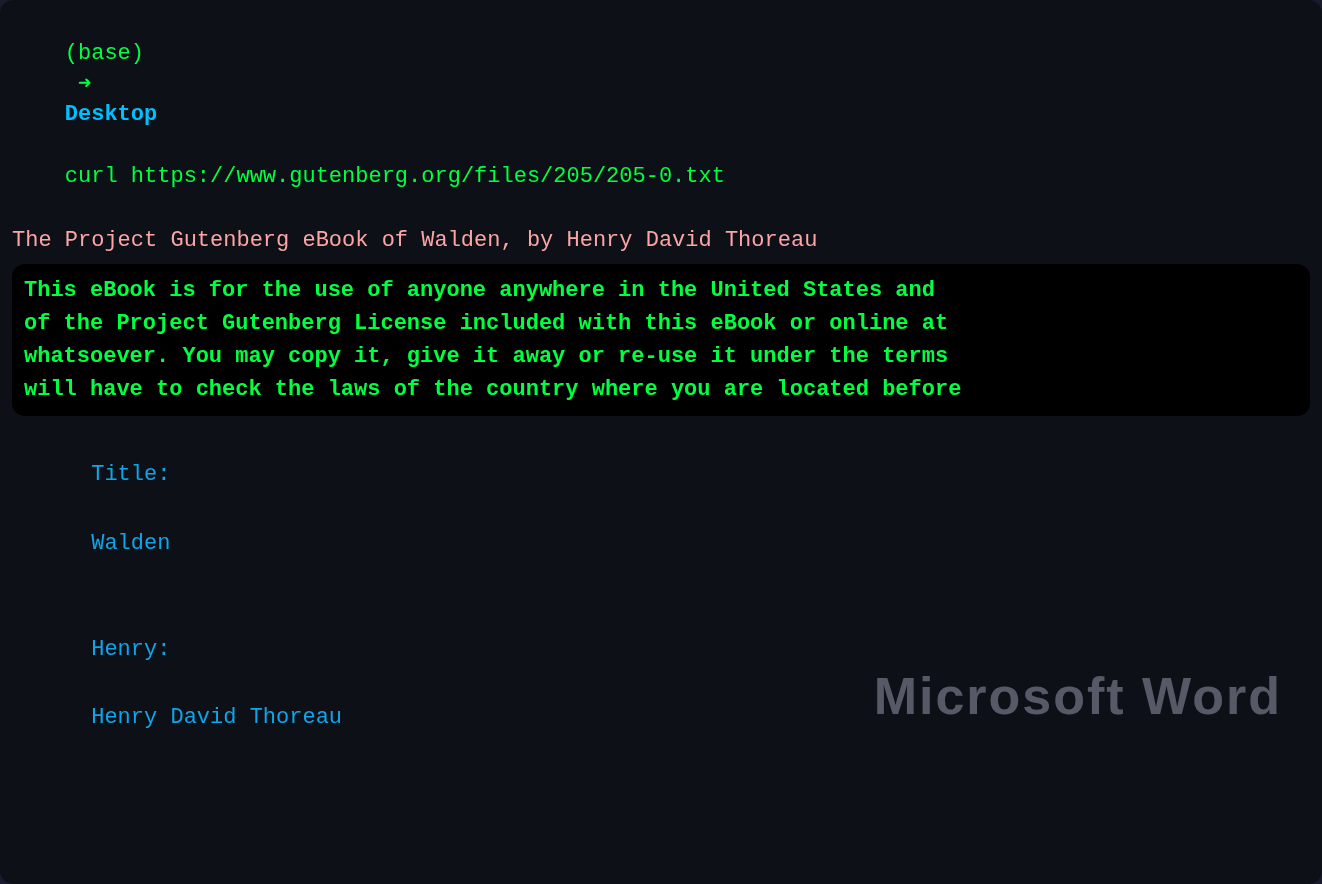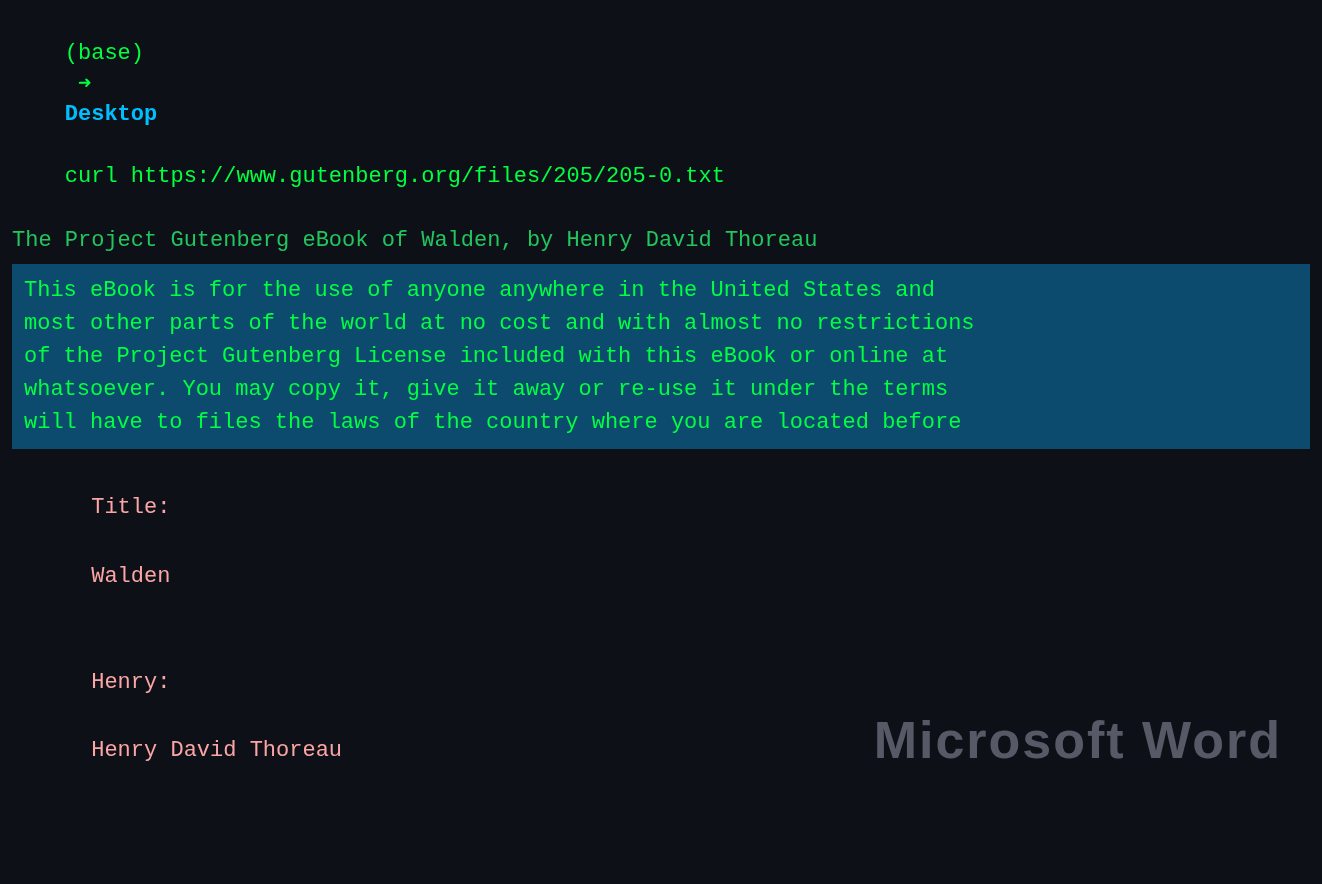--- a/index.html
+++ b/index.html
@@ -1,18 +1,19 @@
 <!DOCTYPE html>
 <html><head>
   <meta charset="utf-8">
   <style>
     * {
       margin: 0;
       padding: 0;
       box-sizing: border-box;
+      border-radius: 13px;
     }
 
     body {
       width: 1322px;
       height: 884px;
       background-color: #1a1a2e;
       font-family: 'Courier New', Courier, monospace;
       font-size: 22px;
       line-height: 1.4;
       overflow: hidden;
@@ -43,85 +44,84 @@
     .prompt-line .desktop {
       color: #00bfff;
       font-weight: bold;
     }
 
     .prompt-line .command {
       color: #00ff41;
     }
 
     .title-line {
-      color: #22c55e;
+      color: #fca5a5;
       white-space: pre;
       margin-bottom: 2px;
     }
 
     .license-block {
-      background-color: #0c4a6e;
+      background-color: #000000;
       padding: 10px 0;
       margin: 8px 0;
+      font-weight: bold;
     }
 
     .license-block .line {
       color: #00ff41;
       white-space: pre-wrap;
       word-break: break-word;
       padding: 0 12px;
       line-height: 1.5;
     }
 
     .meta-section {
       margin-top: 8px;
     }
 
     .meta-line {
-      color: #fca5a5;
+      color: #0ea5e9;
       white-space: pre;
       margin-bottom: 4px;
       line-height: 1.55;
     }
 
     .watermark {
       position: absolute;
       top: 660px;
       right: 40px;
       font-size: 52px;
       font-weight: bold;
       font-family: 'Segoe UI', Arial, sans-serif;
       color: rgba(150, 150, 170, 0.55);
       pointer-events: none;
       letter-spacing: 2px;
       transform: rotate(0deg);
-      margin-top: 44px;
     }
   </style>
 </head>
 <body>
 
 <div class="terminal">
 
   <div class="prompt-line">
     <span class="base">(base)</span>
     <span class="arrow"> ➜  </span>
     <span class="desktop">Desktop</span>
     <span class="command"> </span>
     <span class="command">curl https://www.gutenberg.org/files/205/205-0.txt</span>
   </div>
 
   <div class="title-line">The Project Gutenberg eBook of Walden, by Henry David Thoreau</div>
 
   <div class="license-block">
     <div class="line">This eBook is for the use of anyone anywhere in the United States and</div>
-    <div class="line">most other parts of the world at no cost and with almost no restrictions</div>
     <div class="line">of the Project Gutenberg License included with this eBook or online at</div>
     <div class="line">whatsoever. You may copy it, give it away or re-use it under the terms</div>
-    <div class="line">will have to files the laws of the country where you are located before</div>
+    <div class="line">will have to check the laws of the country where you are located before</div>
   </div>
 
   <div class="meta-section">
     <div class="meta-line">
       <span>Title:</span>
       <span> </span>
       <span>Walden</span>
     </div>
 
     <div class="meta-line">

